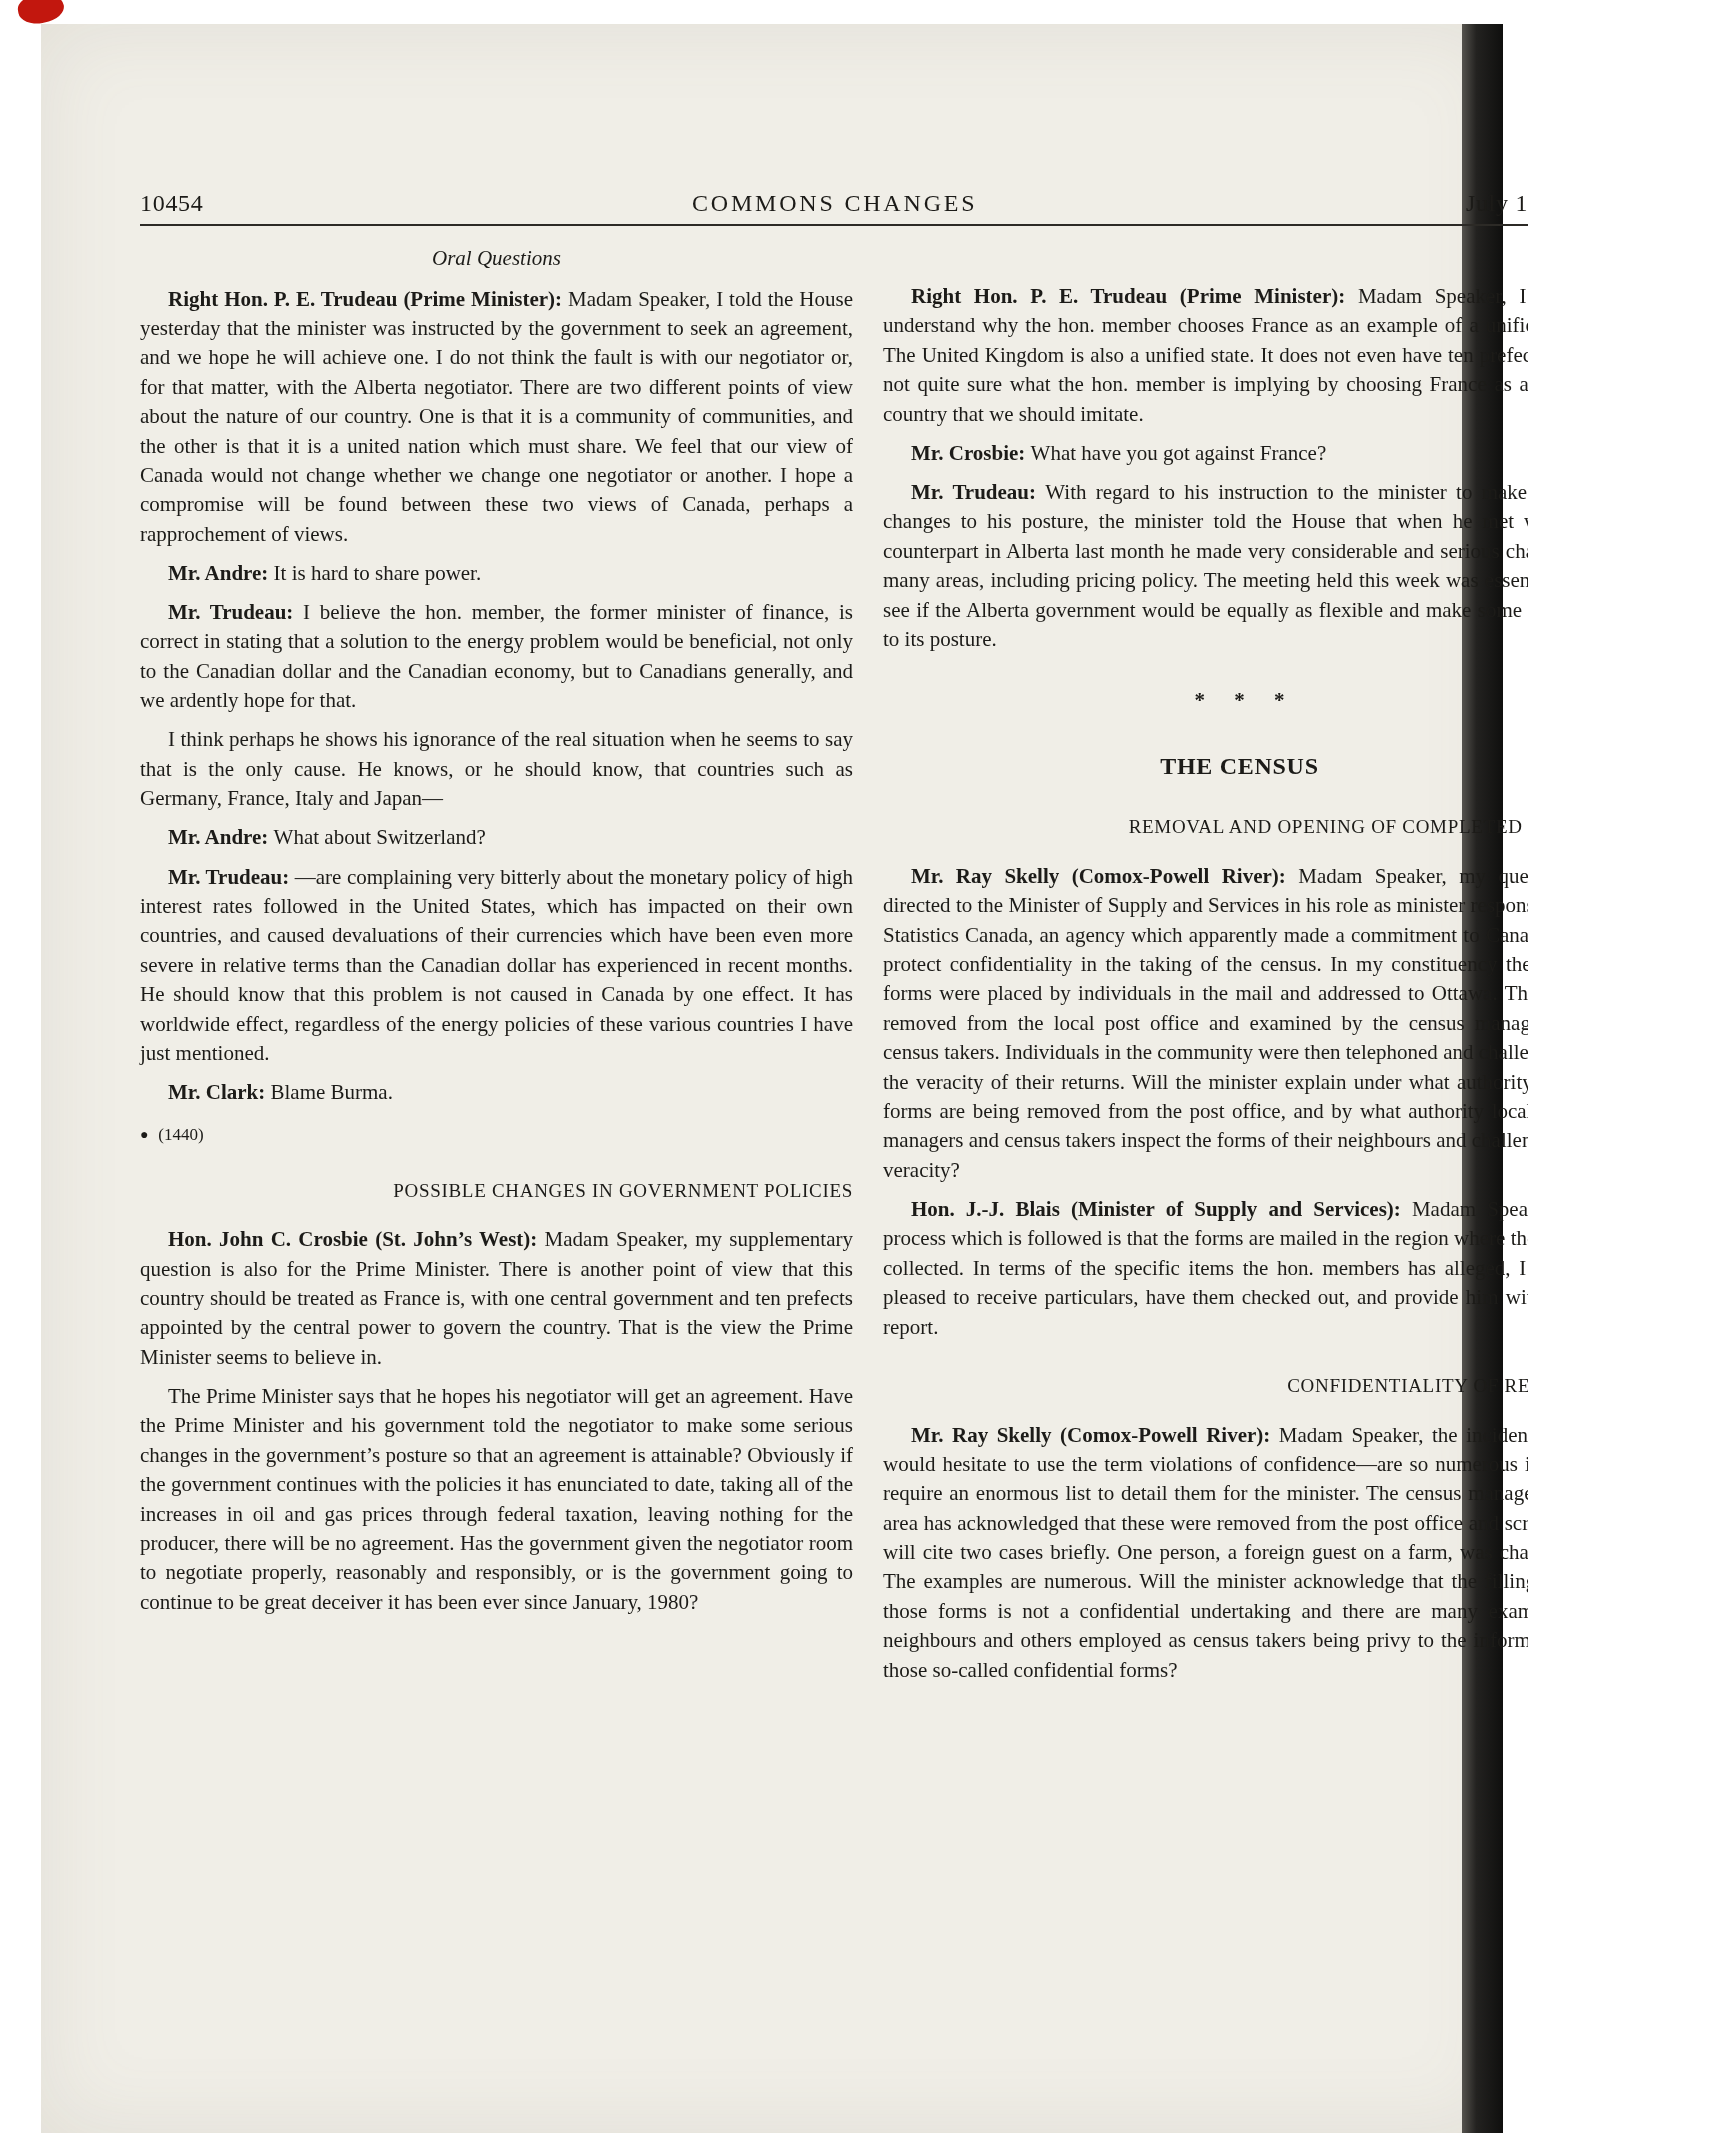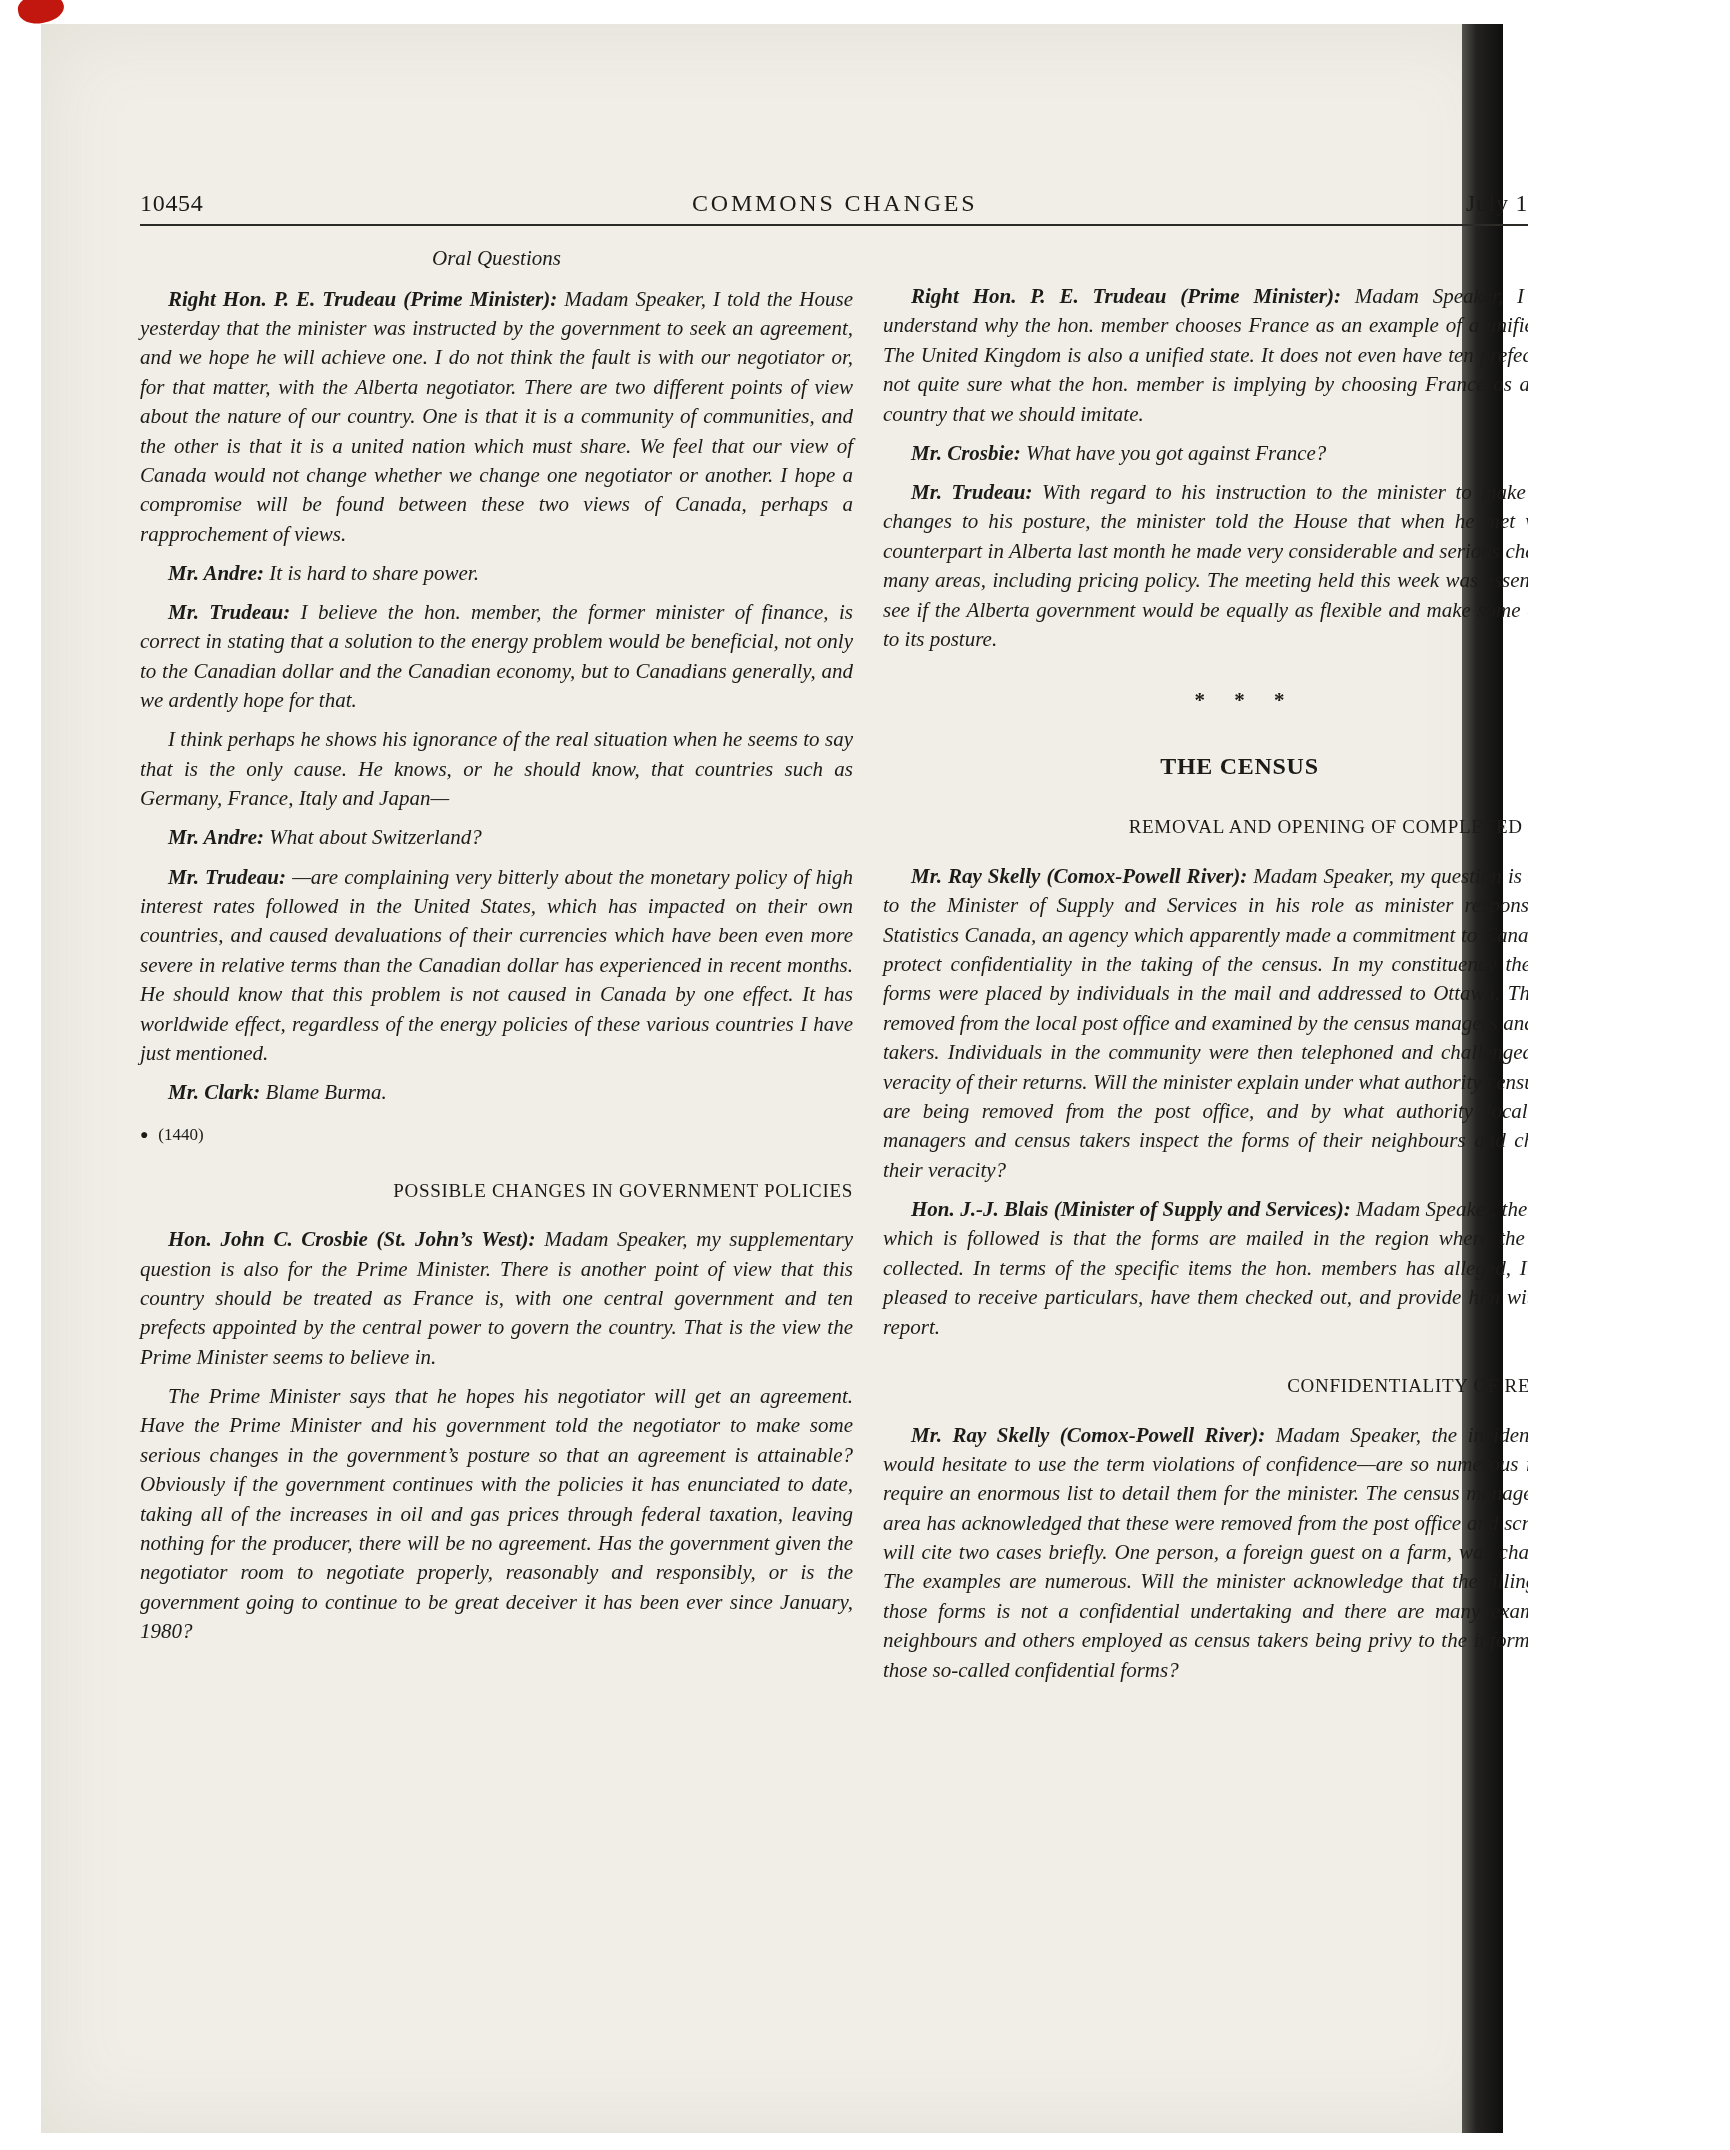--- a/index.html
+++ b/index.html
@@ -76,21 +76,21 @@
     margin-top: 18px;
   }
   .col {
     width: 713px;
     font-size: 21px;
     line-height: 1.4;
     text-align: justify;
   }
   .col-right { padding-top: 38px; }
   .col p { margin: 0 0 9.8px 0; }
-  .blk-para { text-indent: 28px; font-style: italic; }
+  .blk-para { text-indent: 28px; }
   .blk-italic-heading {
     font-style: italic;
     text-align: center;
     text-indent: 0;
     margin-bottom: 11.2px !important;
   }
   .blk-section-heading {
     text-align: right;
     text-indent: 0;
     font-size: 19px;

